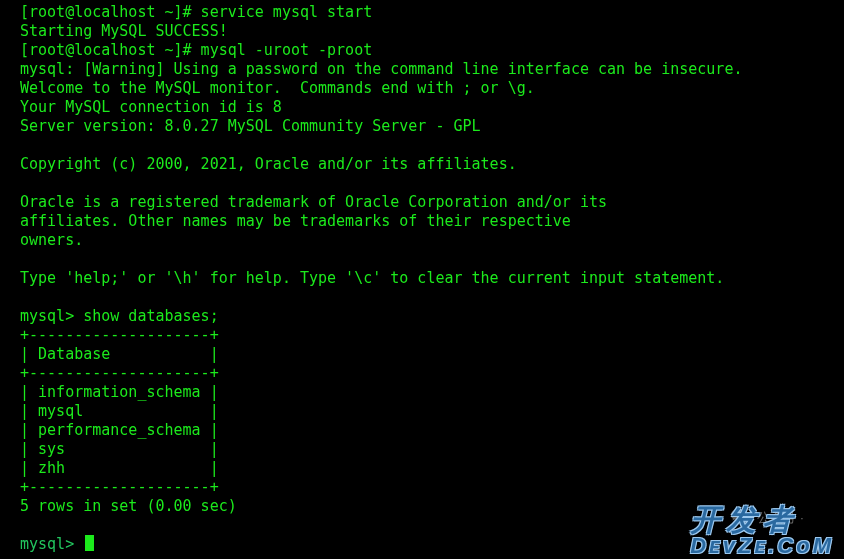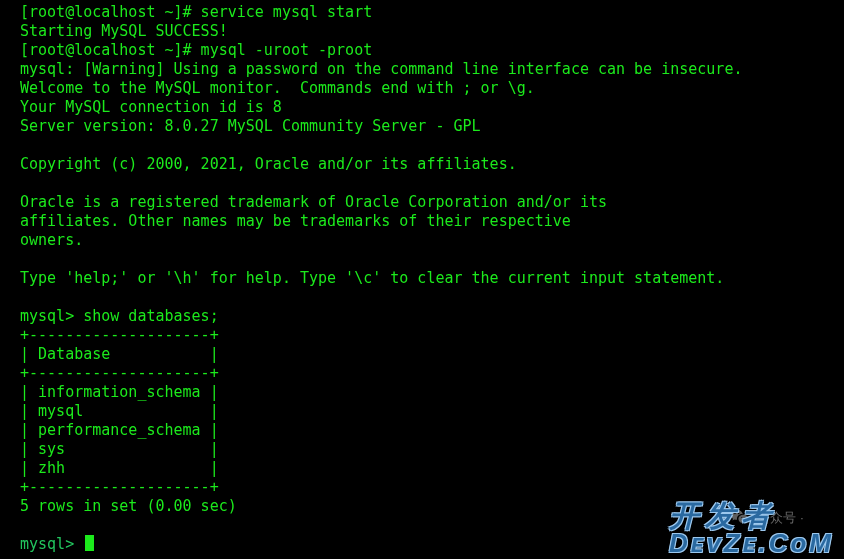--- a/index.html
+++ b/index.html
@@ -47,21 +47,21 @@
     letter-spacing: 6px;
     line-height: 1.05;
     color: #2a69a0;
     text-shadow:
       -1px -1px 0 #9cc8ee,
        1px -1px 0 #9cc8ee,
       -1px  1px 0 #9cc8ee,
        1px  1px 0 #9cc8ee;
   }
   .wm-dev small {
-    font-size: 26px;
+    font-size: 22px;
     letter-spacing: 3px;
     display: block;
     margin-top: -2px;
   }
   .wm-pub {
     position: absolute;
     right: 40px;
     bottom: 30px;
     display: flex;
     align-items: center;

